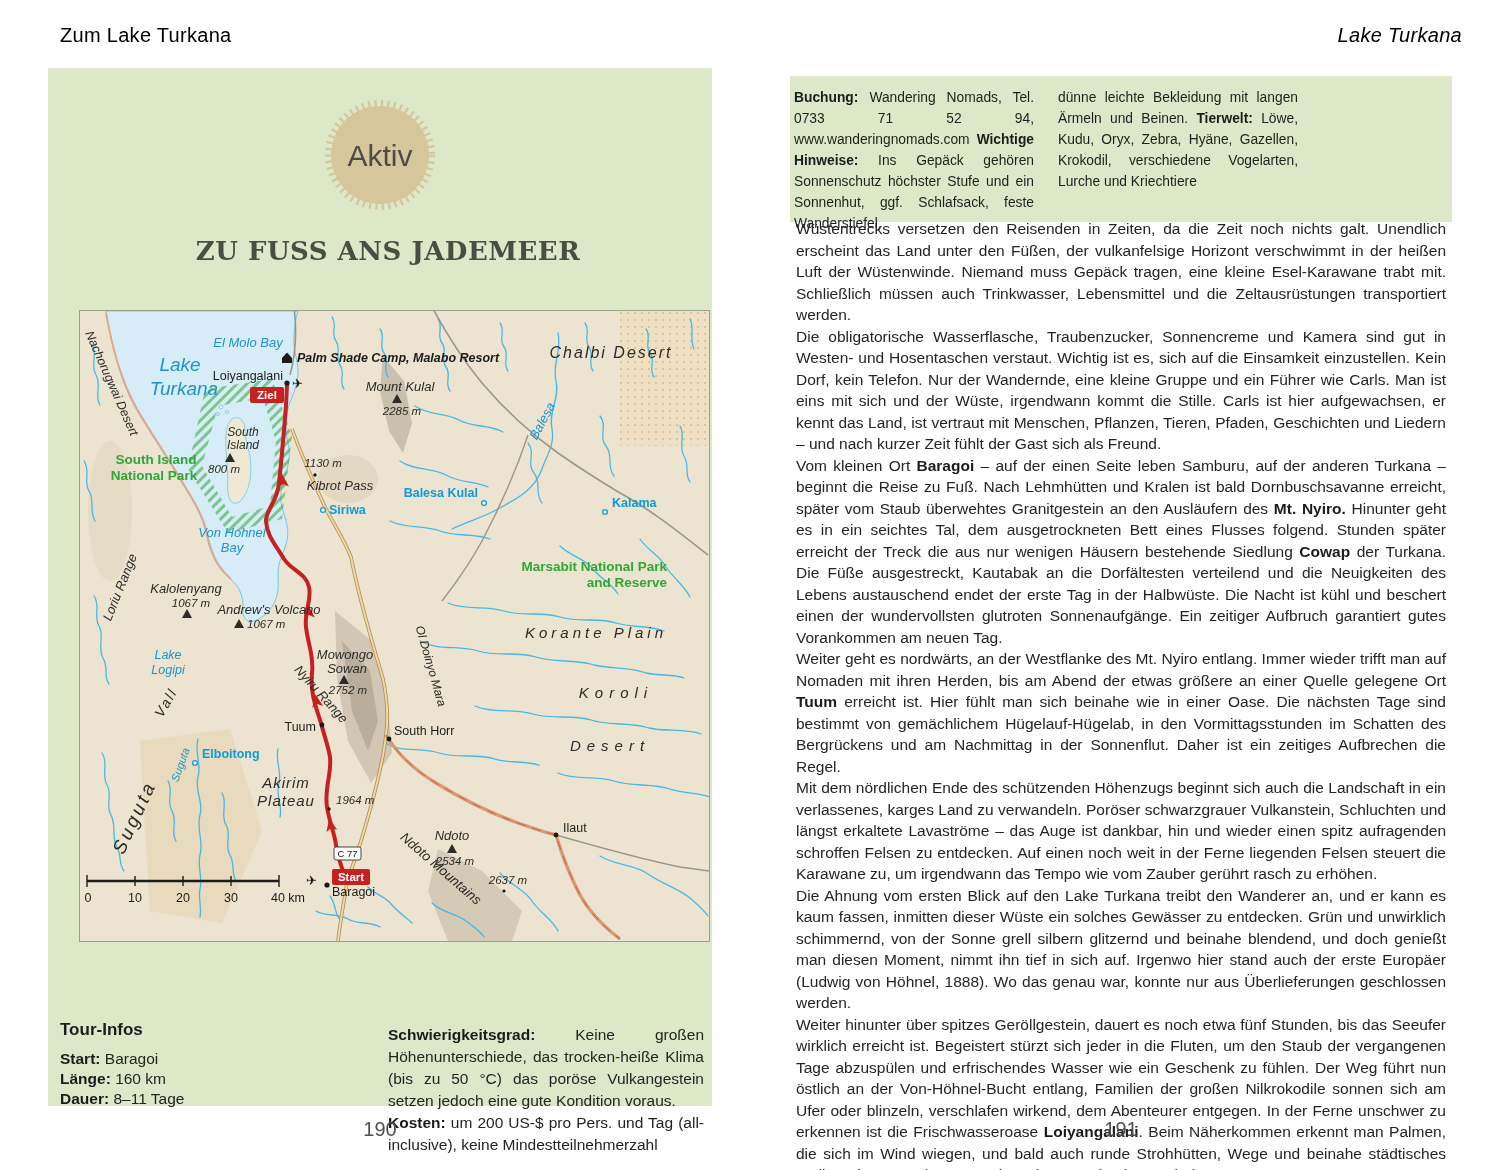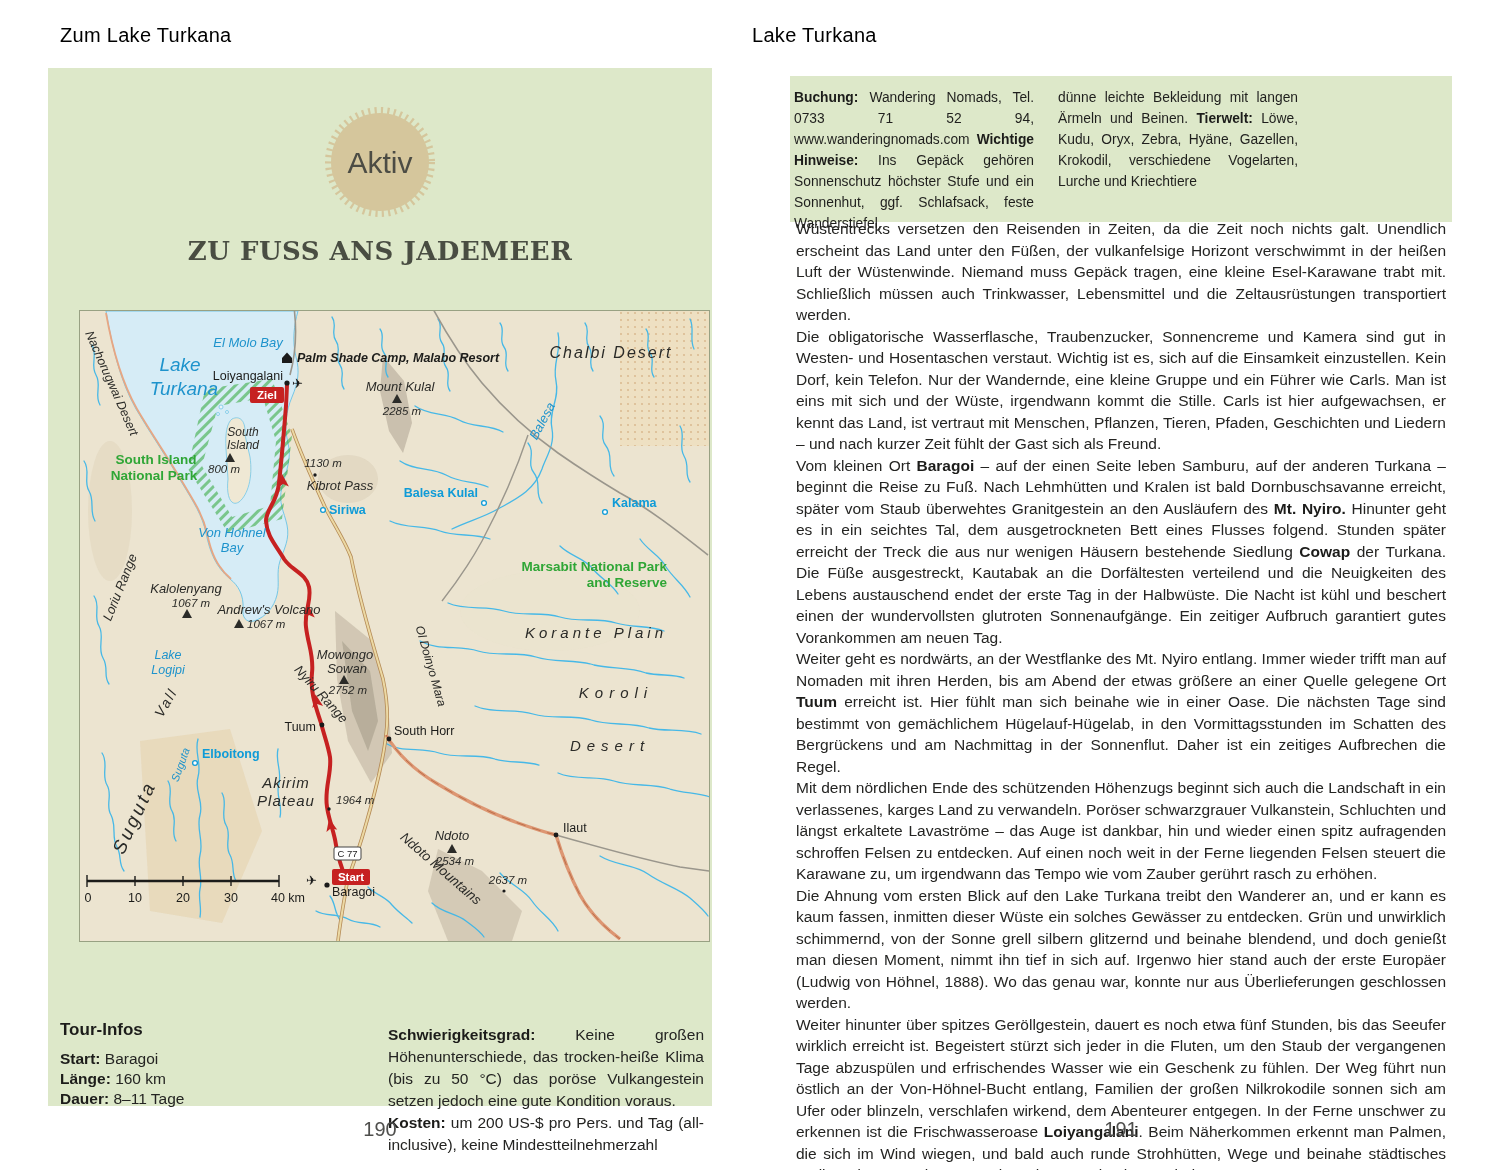--- a/index.html
+++ b/index.html
@@ -1,28 +1,28 @@
 <!DOCTYPE html>
 <html><head>
 <meta charset="utf-8">
 <style>
   html,body{margin:0;padding:0;}
   body{width:1500px;height:1170px;background:#ffffff;position:relative;
        font-family:"Liberation Sans",sans-serif;color:#242422;}
 
   .runhead{position:absolute;top:24px;font-size:20px;color:#000000;letter-spacing:.3px;}
   #head-left{left:60px;}
-  #head-right{left:752px;width:662px;text-align:left;}
+  #head-right{left:800px;width:662px;text-align:right;font-style:italic;}
 
   
   .panel-left{position:absolute;left:48px;top:68px;width:664px;height:1038px;background:#dde8c9;}
-  .badge-wrap{position:absolute;left:50%;top:38px;transform:translateX(-50%);}
+  .badge-wrap{position:absolute;left:50%;top:31px;transform:translateX(-50%);}
   .map-title{position:absolute;top:168px;left:0;width:100%;text-align:center;
              font-family:"DejaVu Serif",serif;font-weight:700;font-size:26px;
-             color:#494d42;letter-spacing:.5px;}
+             color:#494d42;letter-spacing:.5px;padding-left:8px;}
   .map-frame{position:absolute;left:31px;top:242px;width:629px;height:630px;
              border:1px solid #98a183;background:#ece4d0;}
   .map-frame svg{display:block;}
 
   .ti-left{position:absolute;left:12px;top:952px;width:314px;}
   .ti-right{position:absolute;left:340px;top:956px;width:316px;
             font-size:15.5px;line-height:22px;text-align:justify;}
   .ti-head{font-size:17px;font-weight:bold;color:#1c1c1a;margin:0 0 9px 0;}
   .ti-item{font-size:15.5px;line-height:20px;}
   b{color:#1c1c1a;}

